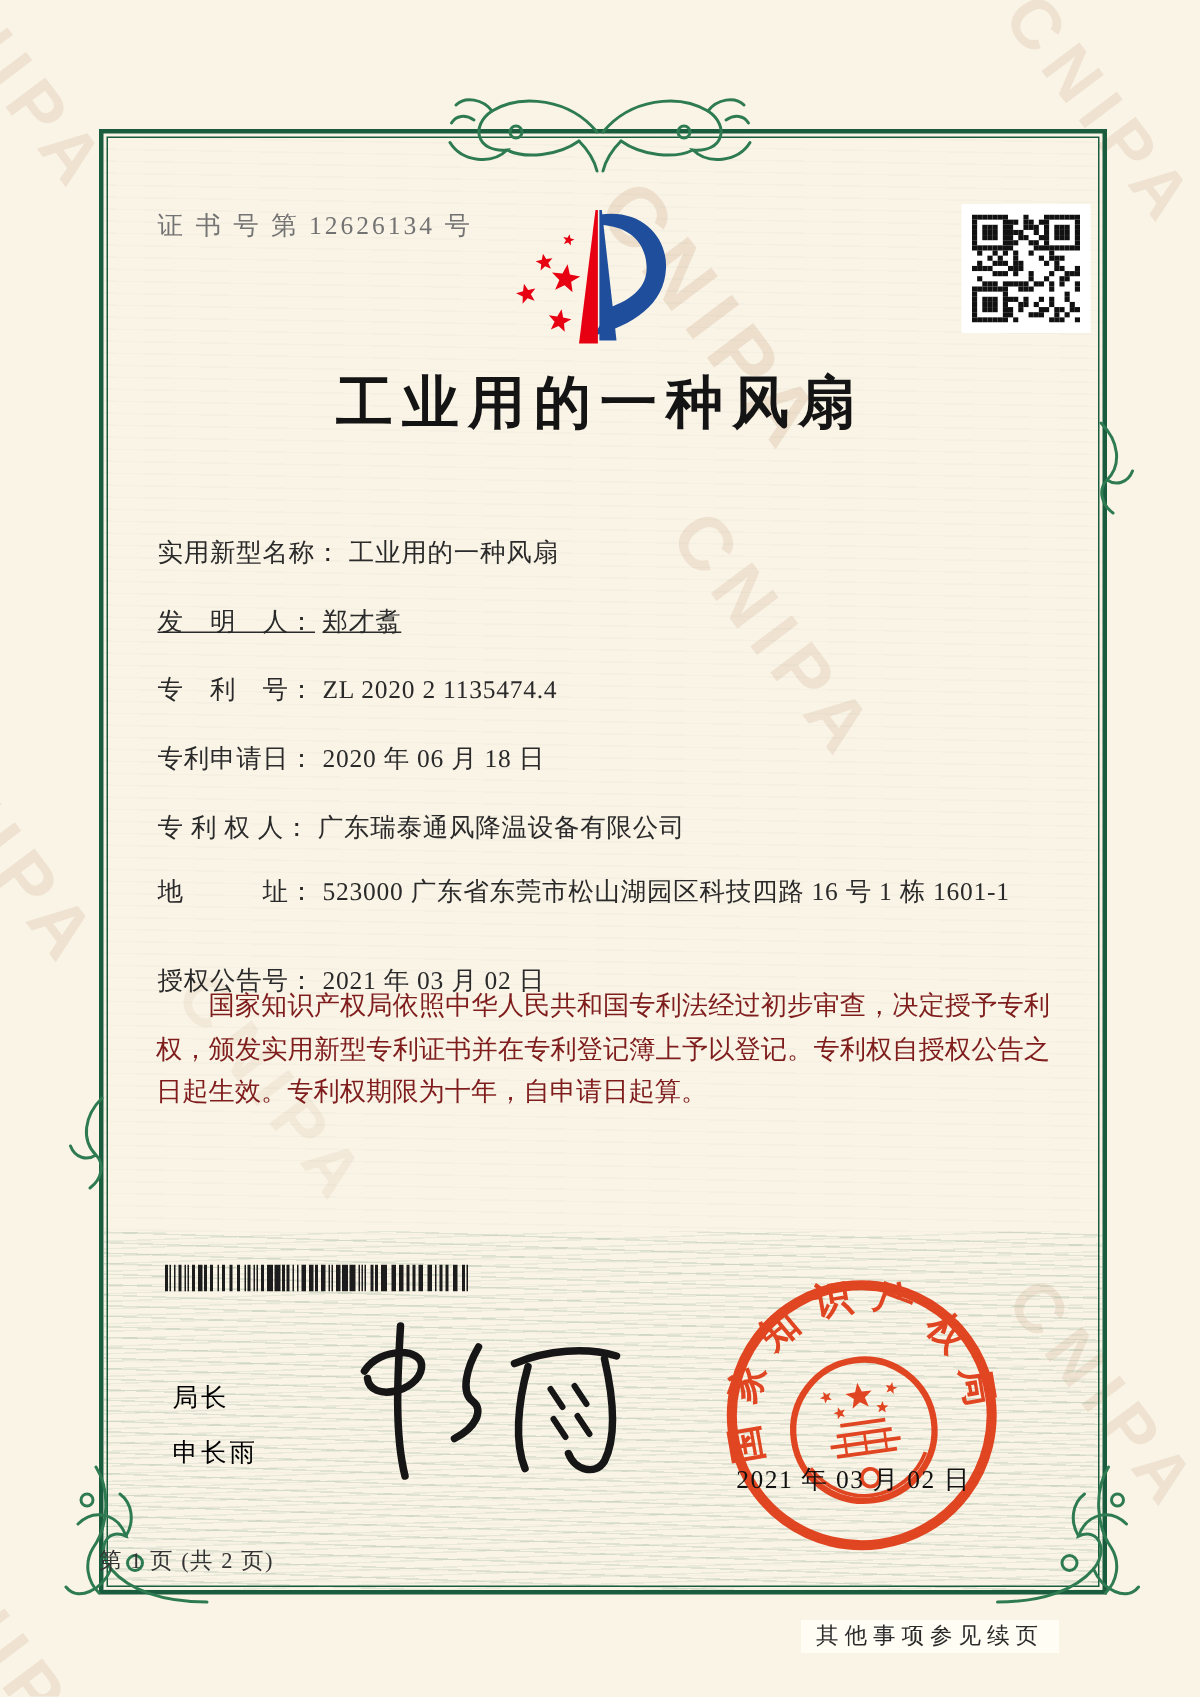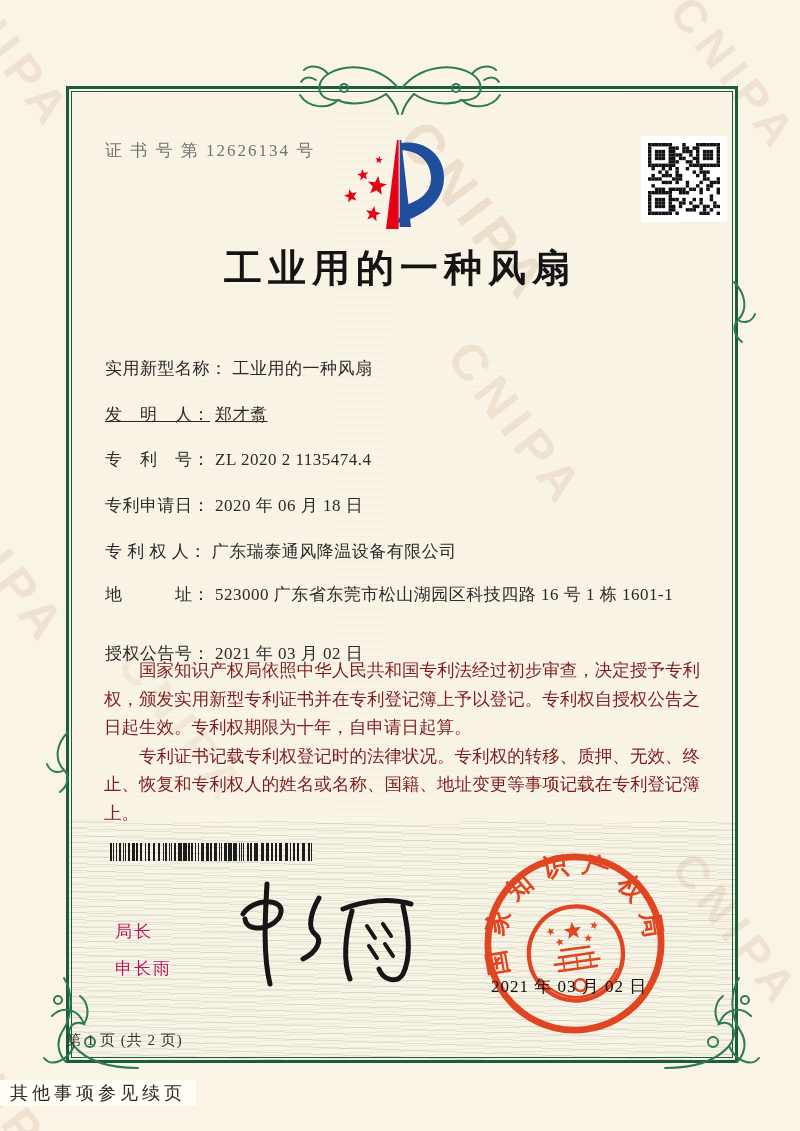--- a/index.html
+++ b/index.html
@@ -45,28 +45,28 @@
   .field-row{position:absolute;z-index:4;left:105px;width:600px;font-size:17px;line-height:26px;white-space:nowrap;margin-top:12px;}
   .field-row .lbl{letter-spacing:0.5px;}
   .field-row .val{margin-left:5px;letter-spacing:0.5px;}
   .addr-wrap{white-space:normal;}
   .addr-wrap .val2{display:block;margin-left:105px;}
   .grant-right{position:absolute;left:350px;top:0;white-space:nowrap;}
   .paras{position:absolute;z-index:4;left:104px;top:656px;width:596px;font-size:17.5px;line-height:28.5px;color:#7f1d1d;text-align:justify;}
   .paras p{text-indent:2em;}
   .barcode{position:absolute;z-index:4;left:110px;top:843px;width:206px;height:18px;}
   .barcode svg{width:206px;height:18px;display:block;fill:#1c1c1c;}
-  .director{position:absolute;z-index:4;left:115px;top:913px;font-family:"Liberation Sans","DejaVu Sans",sans-serif;font-size:17px;color:#be185d;line-height:37px;letter-spacing:2px;}
+  .director{position:absolute;z-index:4;left:115px;top:913px;font-family:"Liberation Sans","DejaVu Sans",sans-serif;font-size:17px;color:#000000;line-height:37px;letter-spacing:2px;}
   .signature{position:absolute;z-index:5;left:225px;top:878px;width:195px;height:115px;}
   .signature svg{width:100%;height:100%;}
   .seal{position:absolute;z-index:5;left:482px;top:851px;width:185px;height:185px;opacity:0.93;}
   .seal svg{width:100%;height:100%;}
   .seal-date{position:absolute;z-index:6;left:478px;top:975px;width:182px;text-align:center;font-size:17px;letter-spacing:1px;color:#111;white-space:nowrap;}
   .page-number{position:absolute;z-index:4;left:66px;width:697px;top:1031px;text-align:left;font-size:15px;color:#333;letter-spacing:1px;}
-  .footer-note{position:absolute;z-index:4;left:0;width:706px;top:1081px;text-align:left;font-size:18px;letter-spacing:4px;color:#2b2b2b;}
+  .footer-note{position:absolute;z-index:4;left:0;width:706px;top:1081px;text-align:right;font-size:15px;letter-spacing:4px;color:#2b2b2b;}
   .footer-note span{background:#fffdf4;padding:3px 10px;}
   .ornament{position:absolute;z-index:3;}
   .ornament svg{display:block;width:100%;height:100%;stroke:var(--ornament-green);fill:none;stroke-width:2;stroke-linecap:round;}
 </style>
 </head>
 <body>
 
 <span class="watermark" style="left:-28px;top:-42px;font-size:48px;">CNIPA</span>
 <span class="watermark" style="left:702px;top:-14px;font-size:46px;">CNIPA</span>
 <span class="watermark" style="left:438px;top:108px;font-size:56px;color:rgba(186,138,98,0.20);">CNIPA</span>
@@ -386,21 +386,20 @@
 </div>
 <div class="field-row addr-wrap" style="top:570px;">
   <span class="lbl">地　　　址：</span><span class="val">523000 广东省东莞市松山湖园区科技四路 16 号 1 栋 1601-1</span>
 </div>
 <div class="field-row" style="top:629px;">
   <span class="lbl">授权公告号：</span><span class="val">2021 年 03 月 02 日</span>
 </div>
 
 <div class="paras">
   <p>国家知识产权局依照中华人民共和国专利法经过初步审查，决定授予专利权，颁发实用新型专利证书并在专利登记簿上予以登记。专利权自授权公告之日起生效。专利权期限为十年，自申请日起算。</p>
-  <p>专利证书记载专利权登记时的法律状况。专利权的转移、质押、无效、终止、恢复和专利权人的姓名或名称、国籍、地址变更等事项记载在专利登记簿上。</p>
 </div>
 
 <div class="barcode">
   <svg viewBox="0 0 206 18" preserveAspectRatio="none">
       <g id="barcode-bars">
         <rect x="0" y="0" width="2" height="18"></rect>
         <rect x="3" y="0" width="1" height="18"></rect>
         <rect x="6" y="0" width="1" height="18"></rect>
         <rect x="9" y="0" width="2" height="18"></rect>
         <rect x="13" y="0" width="1" height="18"></rect>

